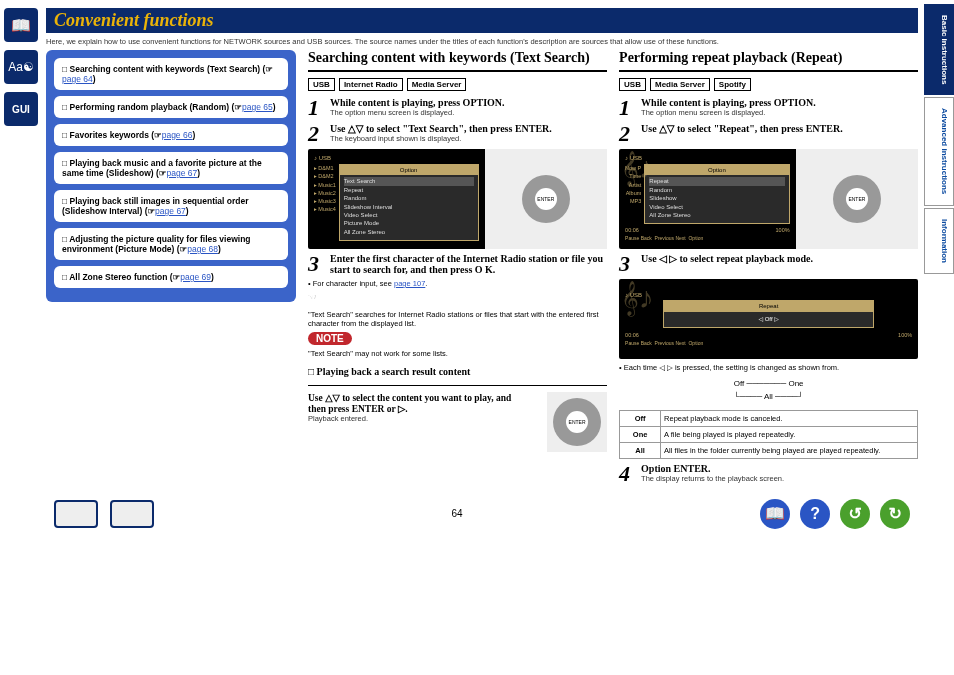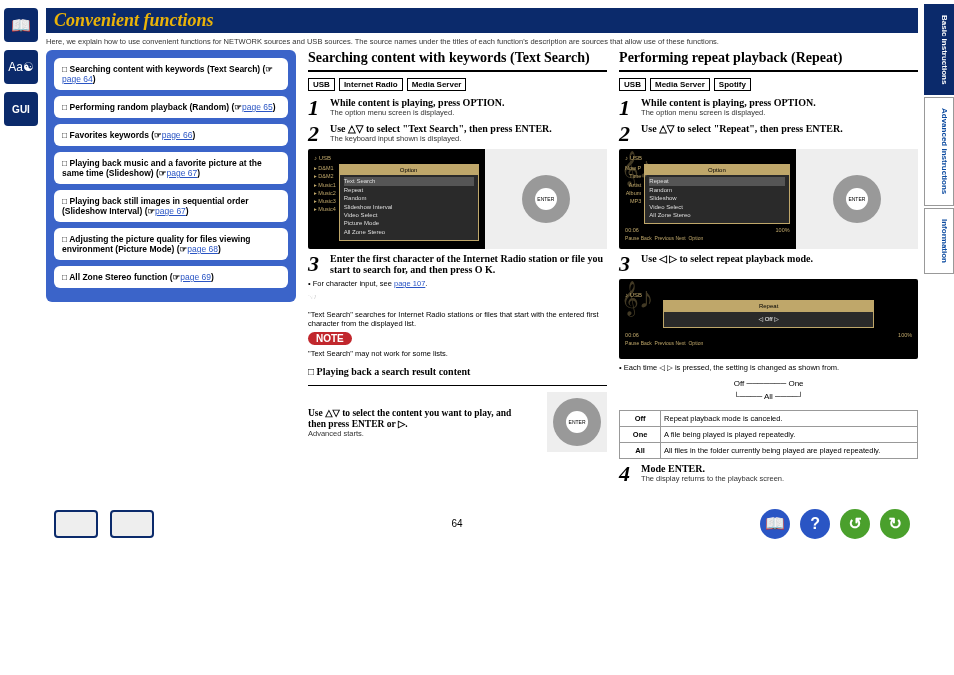--- a/index.html
+++ b/index.html
@@ -29,21 +29,21 @@
 .ss-right{flex:1;background:#eee;display:flex;align-items:center;justify-content:center}
 .dpad{width:48px;height:48px;background:#999;border-radius:50%;position:relative}
 .dpad::after{content:"ENTER";position:absolute;left:50%;top:50%;transform:translate(-50%,-50%);background:#fff;border-radius:50%;width:22px;height:22px;font-size:5px;display:flex;align-items:center;justify-content:center}
 .bullet{font-size:7.5px;margin:4px 0}
 .note-badge{background:#c1272d;color:#fff;border-radius:8px;padding:1px 8px;font-size:10px;font-weight:bold;display:inline-block}
 .sub-h{font-weight:bold;font-size:10px;font-family:"Times New Roman",serif;margin:8px 0}
 .diagram{font-size:8px;text-align:center;margin:6px 0;line-height:1.6}
 .mode-table{width:100%;border-collapse:collapse;font-size:7.5px;margin:4px 0}
 .mode-table td{border:1px solid #999;padding:3px;vertical-align:top}
 .mode-table td:first-child{width:34px;font-weight:bold;text-align:center}
-#footer{display:flex;align-items:center;justify-content:space-between;margin-top:20px;padding:0 8px}
+#footer{display:flex;align-items:center;justify-content:space-between;margin-top:10px;padding:0 8px}
 .foot-btn{width:40px;height:24px;border:2px solid #0b2a6b;border-radius:4px;background:#eee}
 .foot-circ{width:30px;height:30px;border-radius:50%;display:flex;align-items:center;justify-content:center;color:#fff;font-size:16px;font-weight:bold}
 #side-tabs{width:30px;display:flex;flex-direction:column;gap:2px;margin-left:2px;padding-top:4px}
 .side-tab{writing-mode:vertical-rl;text-orientation:mixed;font-size:8px;padding:10px 4px;border:1px solid #999;text-align:center;color:#0b4aa0;font-weight:bold}
 .side-tab.active{background:#0b2a6b;color:#fff;border-color:#0b2a6b}
 .hand-icon{width:14px;height:14px;display:inline-block;color:#555}
 .music-bg{position:absolute;left:2px;top:2px;bottom:2px;width:50px;opacity:.35;color:#bfa76a;font-size:30px;overflow:hidden;pointer-events:none}
 </style>
 </head>
 <body>
@@ -128,22 +128,22 @@
             <div class="step-body"><b>Enter the first character of the Internet Radio station or file you start to search for, and then press O K.</b></div>
           </div>
         <div class="bullet">• <span>For character input, see </span><span class="toc-link">page 107</span>.</div>
         <span class="hand-icon">☜</span>
         <div class="bullet">"Text Search" searches for Internet Radio stations or files that start with the entered first character from the displayed list.</div>
         <span class="note-badge">NOTE</span>
         <div class="bullet">"Text Search" may not work for some lists.</div>
 
         <div class="sub-h">□ Playing back a search result content</div>
         <div class="hr" style="border-top-width:1px"></div>
-        <div style="display:flex;gap:16px;align-items:center">
-          <div style="flex:1"><b style="font-family:'Times New Roman',serif;font-size:9.5px">Use △▽ to select the content you want to play, and then press ENTER or ▷.</b><div class="step-sub">Advanced starts.</div></div>
+        <div style="display:flex;gap:16px;align-items:flex-start">
+          <div style="flex:1"><b style="font-family:'Times New Roman',serif;font-size:9.5px">Use △▽ to select the content you want to play, and then press ENTER or ▷.</b><div class="step-sub">Playback entered.</div></div>
           <div style="width:60px;height:60px;background:#eee;display:flex;align-items:center;justify-content:center">
               <div class="dpad"></div>
             </div>
         </div>
       </div>
 
       <div class="col">
         <div class="sec-h">Performing repeat playback (Repeat)</div>
         <div class="hr"></div>
         <div class="source-tags">
@@ -230,21 +230,21 @@
                 <td>A file being played is played repeatedly.</td>
               </tr>
           <tr>
                 <td>All</td>
                 <td>All files in the folder currently being played are played repeatedly.</td>
               </tr>
         </tbody>
           </table>
         <div class="step">
             <div class="step-num">4</div>
-            <div class="step-body"><b>Mode ENTER.</b><div class="step-sub">The display returns to the playback screen.</div></div>
+            <div class="step-body"><b>Option ENTER.</b><div class="step-sub">The display returns to the playback screen.</div></div>
           </div>
       </div>
     </div>
 
     <div id="footer">
       <div style="display:flex;gap:12px">
         <div class="foot-btn"></div>
         <div class="foot-btn"></div>
       </div>
       <div style="font-size:10px">64</div>

